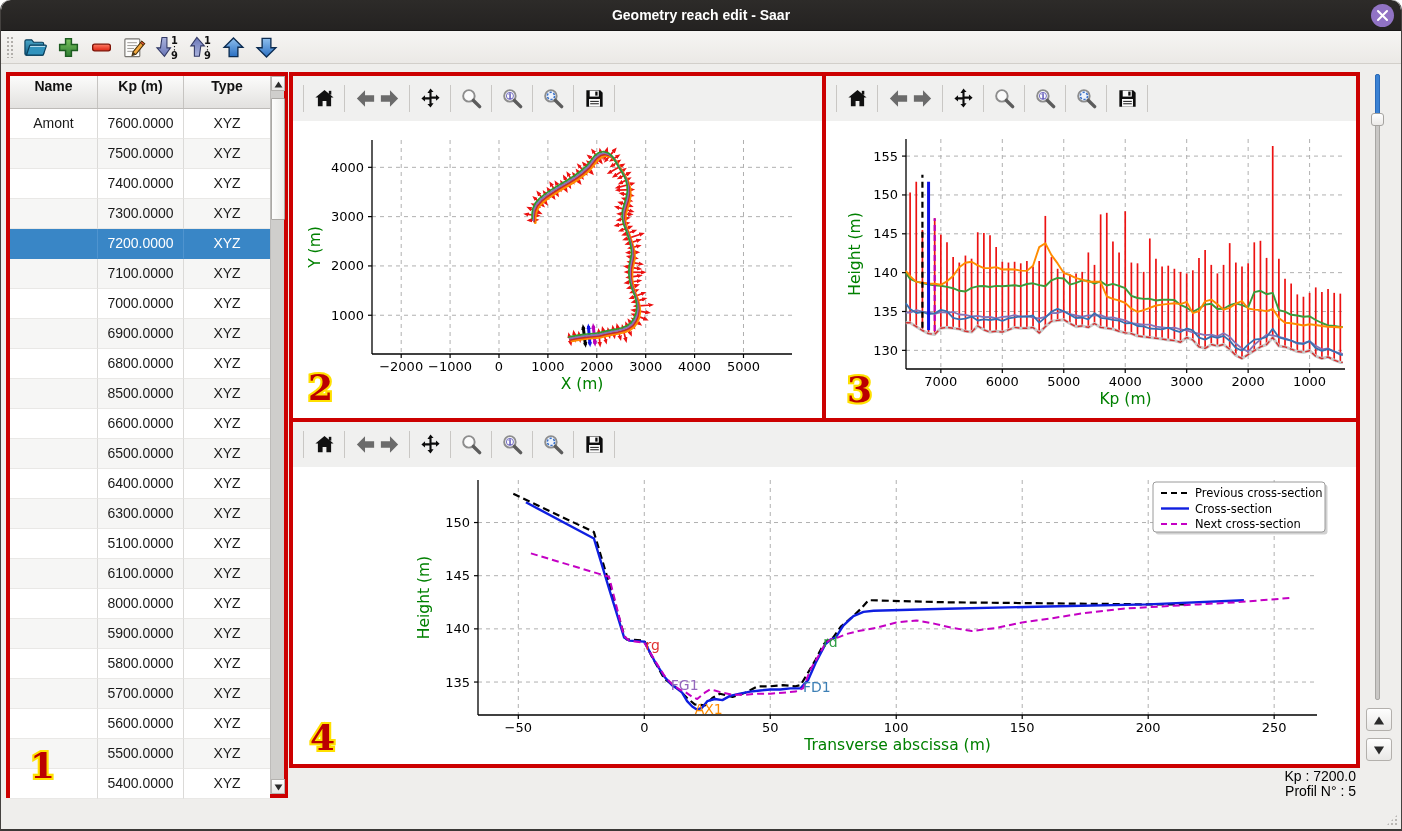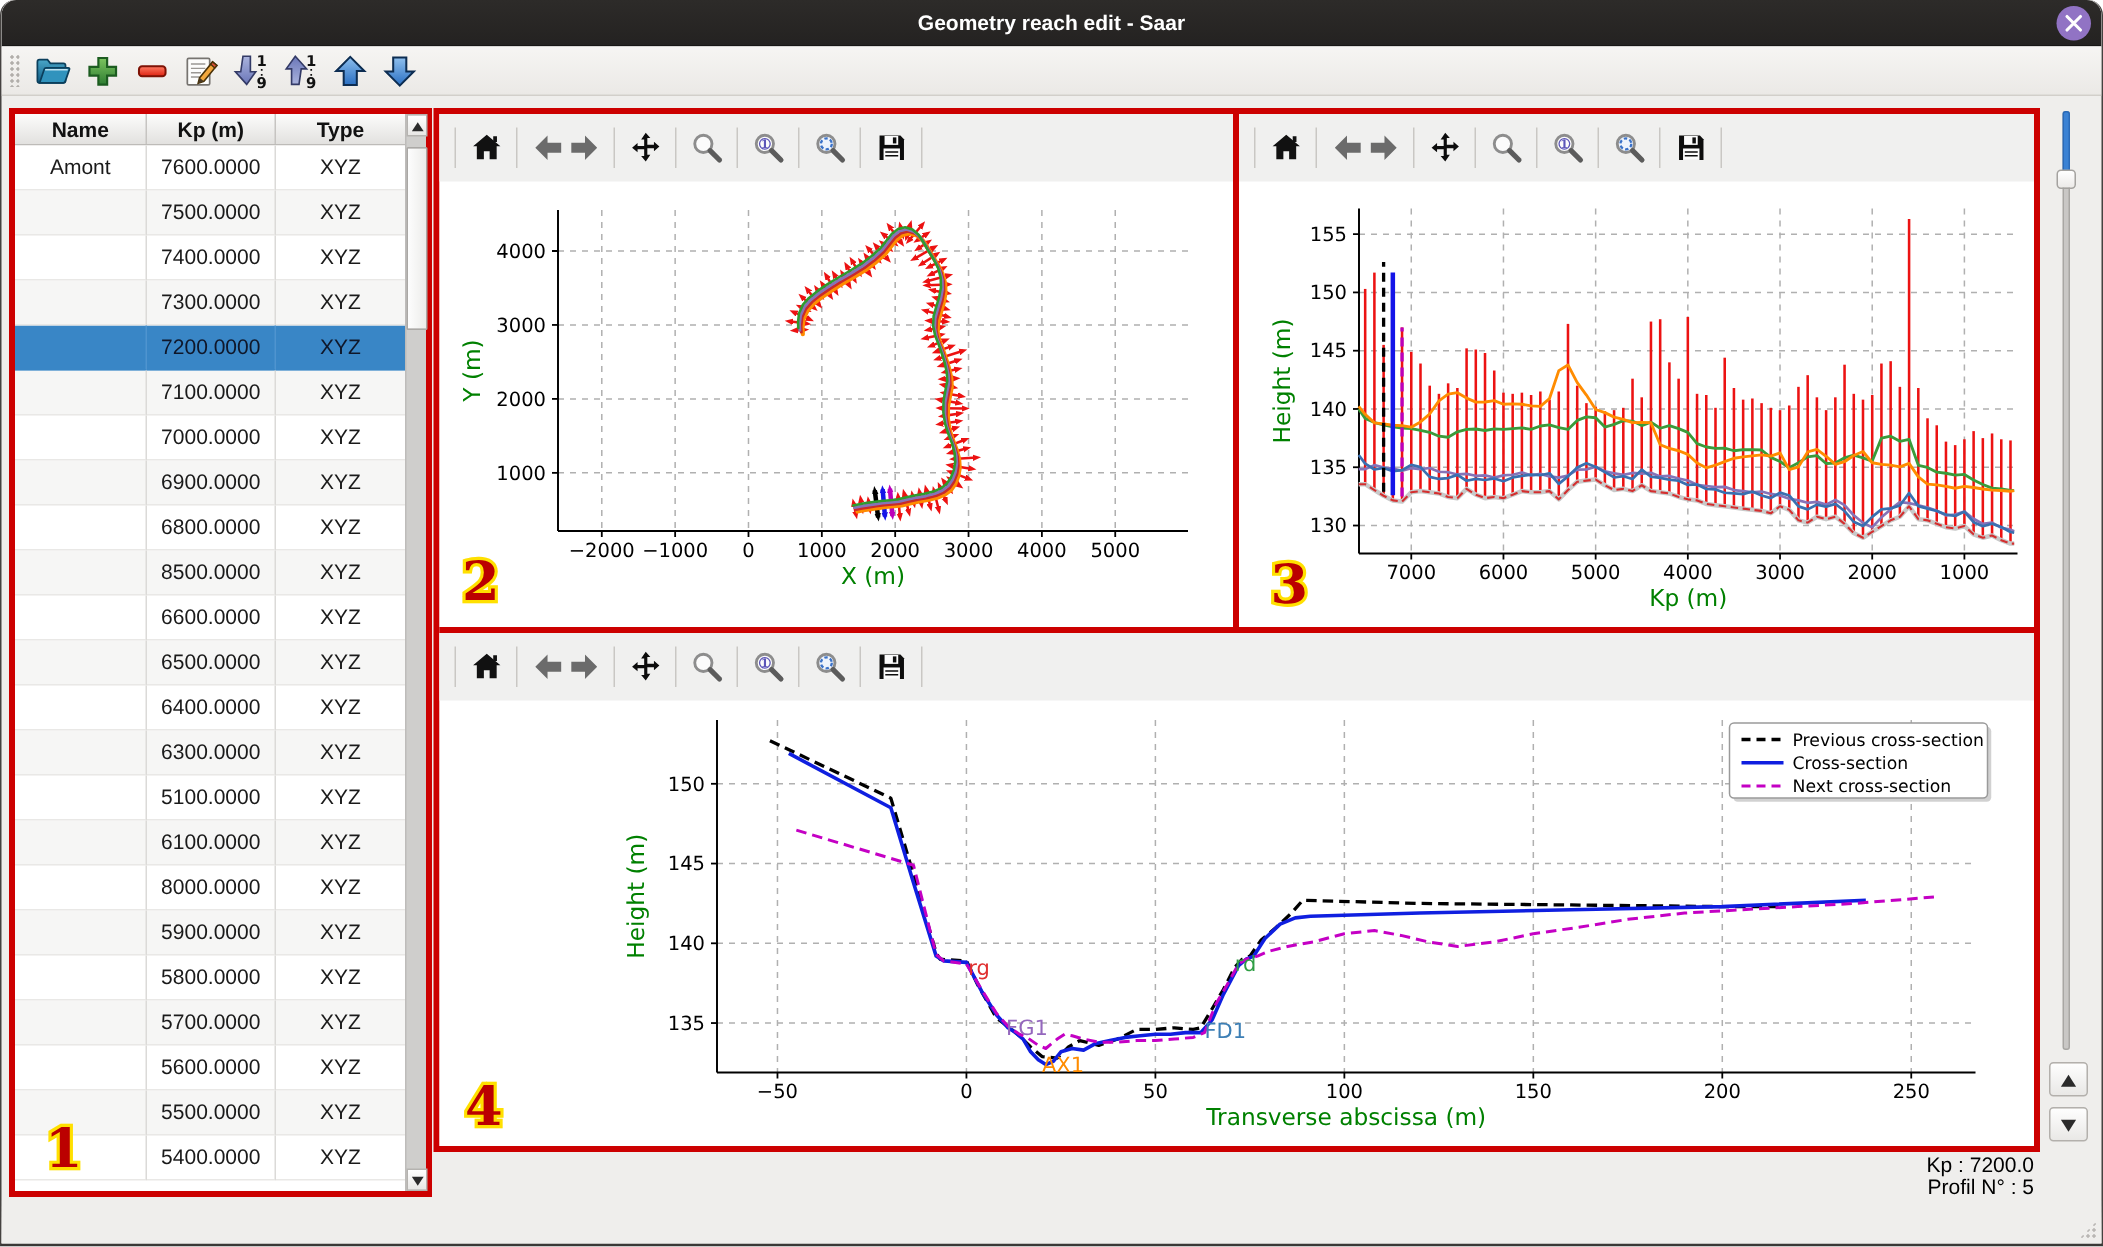--- a/index.html
+++ b/index.html
@@ -25,31 +25,31 @@
     background-image:radial-gradient(circle, #b1aeaa 1px, transparent 1.2px);
     background-size:4px 4px; }
   .tbtn { width:27px; height:27px; border:none; background:transparent; margin:0 3px;
     display:flex; align-items:center; justify-content:center; }
   
   .redbox { position:absolute; border:4px solid #cc0000; background:#ffffff; }
   #panel-table { left:5px; top:72px; width:282px; height:726px; }
   #plots { left:288px; top:72px; width:1071px; height:696px; background:#efefee; }
   
   #grid { position:absolute; left:0; top:0; width:260px; height:718px; background:#ffffff; }
-  .thead { display:flex; height:21px; background:linear-gradient(#fcfcfb,#e2e1df);
+  .thead { display:flex; height:33px; background:linear-gradient(#fcfcfb,#e2e1df);
     border-bottom:1px solid #bdbbb8; }
   .th { font-weight:bold; font-size:14px; color:#111; text-align:center; line-height:20px;
     border-right:1px solid #c6c4c1; }
   .tr { display:flex; height:30px; background:#ffffff; }
   .tr.alt { background:#f6f6f5; }
   .tr.sel { background:#3986c6; }
   .td { font-size:14px; color:#1a1a1a; text-align:center; line-height:29px;
     border-right:1px solid #dbdad8; overflow:hidden; }
   .tr .td { border-bottom:1px solid #e9e8e6; }
-  .tr.sel .td { color:#0f172a; border-right-color:#4f94cf; border-bottom-color:#3986c6; }
+  .tr.sel .td { color:#ffffff; border-right-color:#4f94cf; border-bottom-color:#3986c6; }
   .c0 { width:88px; } .c1 { width:86px; } .c2 { width:86px; border-right:none !important; }
   
   #vscroll { position:absolute; right:0; top:0; width:14px; height:718px;
     background:#cfcecc; border-left:1px solid #bebcba; }
   .sbtn { position:absolute; left:0; width:14px; height:15px;
     background:linear-gradient(#ffffff,#e8e7e5); border:1px solid #b5b3b0; }
   #sb-up { top:0; } #sb-down { bottom:0; }
   .sbtn svg { position:absolute; left:2px; top:4px; }
   #sb-thumb { position:absolute; left:0; top:22px; width:14px; height:122px;
     background:linear-gradient(90deg,#fdfdfd,#ececea); border:1px solid #aaa8a5; border-radius:1px; }

